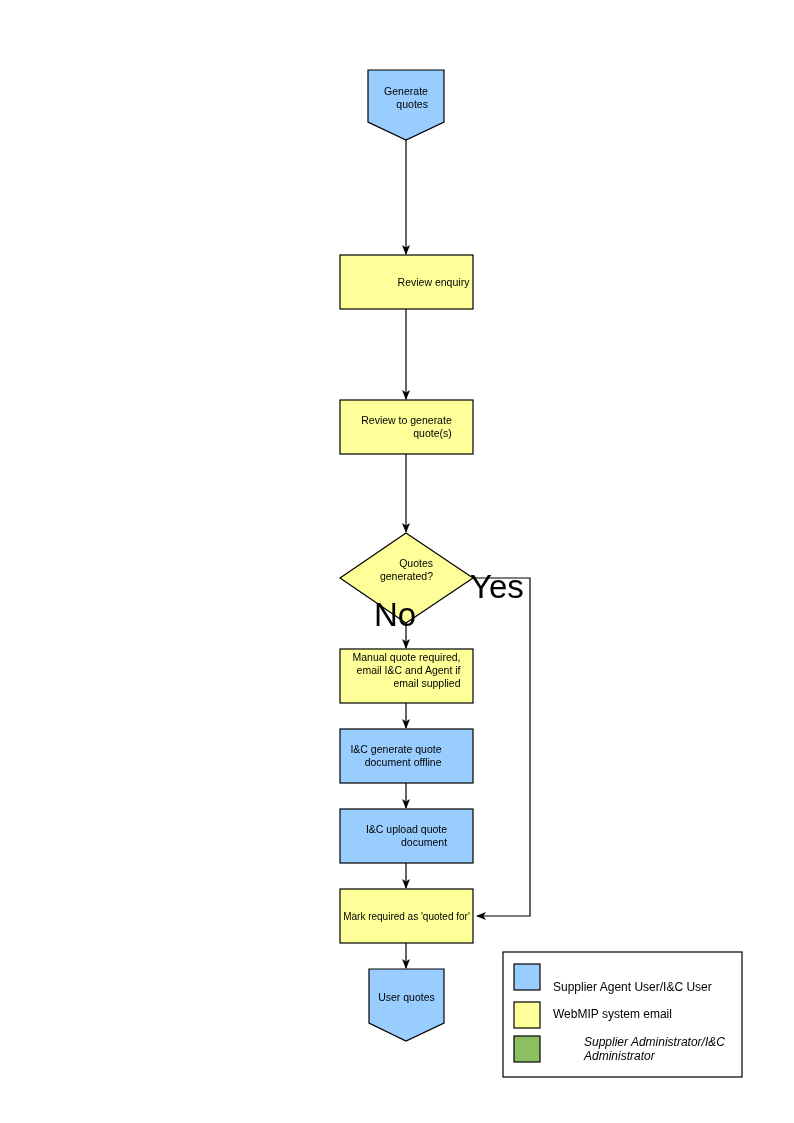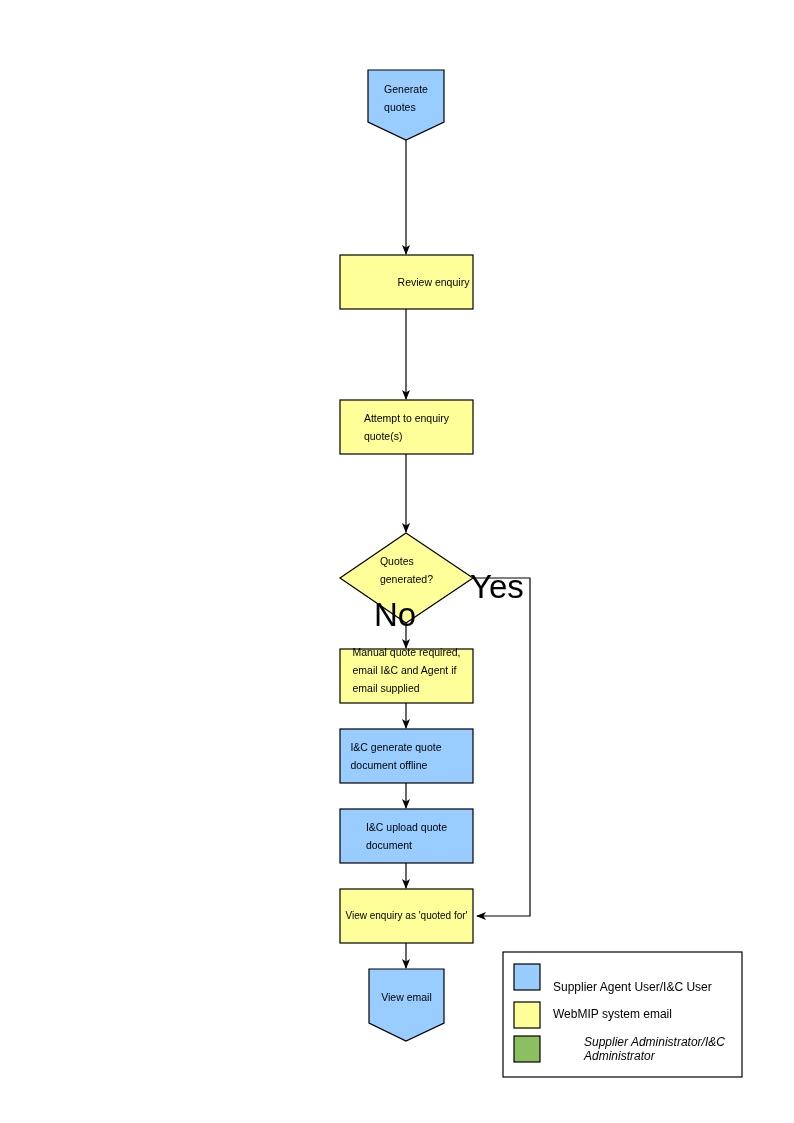--- a/index.html
+++ b/index.html
@@ -17,25 +17,25 @@
   }
   #canvas {
     position: absolute;
     left: 0;
     top: 0;
     width: 794px;
     height: 1123px;
   }
   .node-label {
     position: absolute;
-    text-align: left;
+    text-align: right;
     color: #000000;
     font-family: "Liberation Sans", sans-serif;
     font-size: 10.5px;
-    line-height: 18px;
+    line-height: 13px;
     pointer-events: none;
     white-space: pre-line;
     display: flex;
     align-items: center;
     justify-content: center;
   }
   .edge-label {
     position: absolute;
     color: #000000;
     font-family: "Liberation Sans", sans-serif;
@@ -93,39 +93,39 @@
     <rect x="514" y="1002" width="26" height="26" fill="#FFFF99" stroke="#000000" stroke-width="1.2"></rect>
     <rect x="514" y="1036" width="26" height="26" fill="#8CBF5F" stroke="#000000" stroke-width="1.2"></rect>
   </g>
 </svg>
 
 <div class="node-label" style="left:368px; top:72px; width:76px; height:52px;">Generate
 quotes</div>
 
 <div class="node-label" style="left:340px; top:255px; width:133px; height:54px;margin-left:27px;">Review enquiry</div>
 
-<div class="node-label" style="left:340px; top:400px; width:133px; height:54px;">Attempt to enquiry
+<div class="node-label" style="left:340px; top:400px; width:133px; height:54px;">Review to generate
 quote(s)</div>
 
 <div class="node-label" style="left:340px; top:549px; width:133px; height:42px;">Quotes
 generated?</div>
 
 <div class="node-label" style="left:340px; top:649px; width:133px; height:42px;">Manual quote required,
 email I&amp;C and Agent if
 email supplied</div>
 
 <div class="node-label" style="left:340px; top:729px; width:112px; height:54px;">I&amp;C generate quote
 document offline</div>
 
 <div class="node-label" style="left:340px; top:809px; width:133px; height:54px;">I&amp;C upload quote
 document</div>
 
-<div class="node-label" style="left:337px; top:889px; width:139px; height:54px; font-size:10px;">View enquiry as 'quoted for'</div>
+<div class="node-label" style="left:337px; top:889px; width:139px; height:54px; font-size:10px;">Mark required as 'quoted for'</div>
 
-<div class="node-label" style="left:369px; top:971px; width:75px; height:52px;">View email</div>
+<div class="node-label" style="left:369px; top:971px; width:75px; height:52px;">User quotes</div>
 
 <div class="edge-label" style="left:470px; top:574px;">Yes</div>
 
 <div class="edge-label" style="left:374px; top:602px;">No</div>
 
 <div class="legend-label" style="left:553px; top:980px;">Supplier Agent User/I&amp;C User</div>
 
 <div class="legend-label" style="left:553px; top:1007px;">WebMIP system email</div>
 
 <div class="legend-label" style="left:584px; top:1035px;font-style:italic;">Supplier Administrator/I&amp;C

